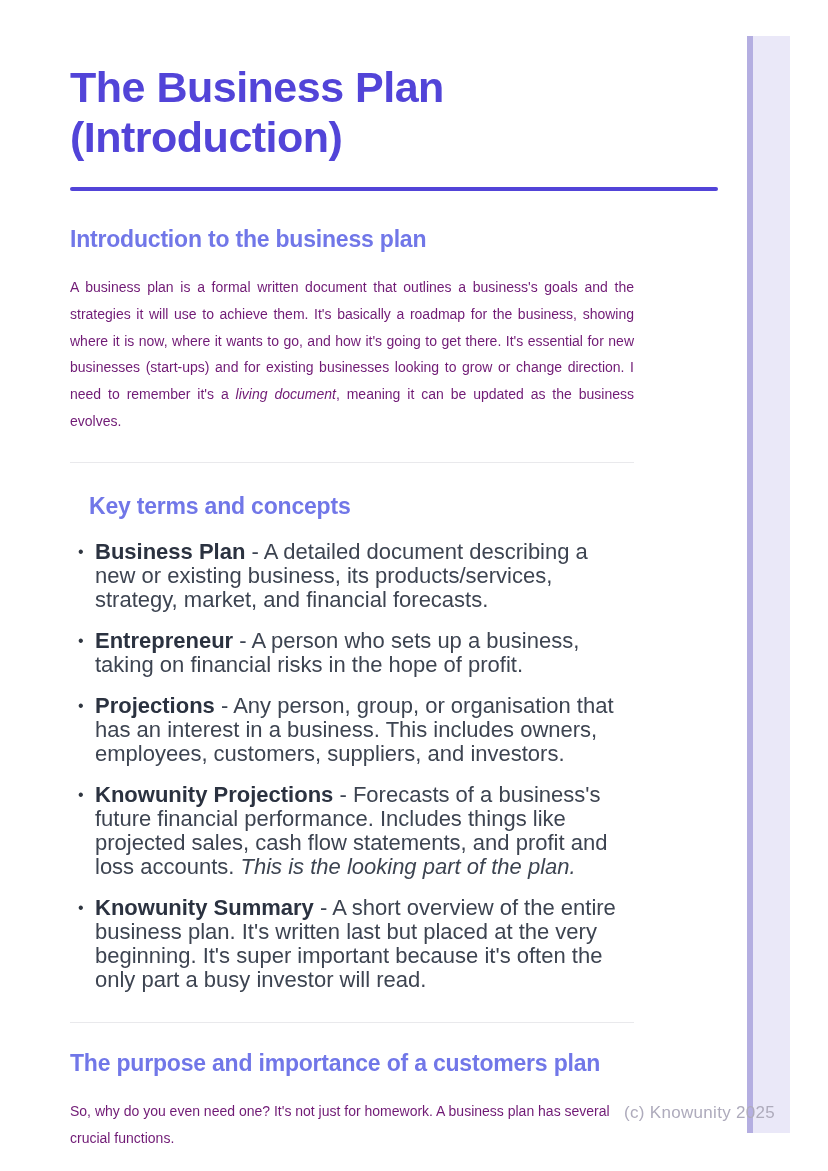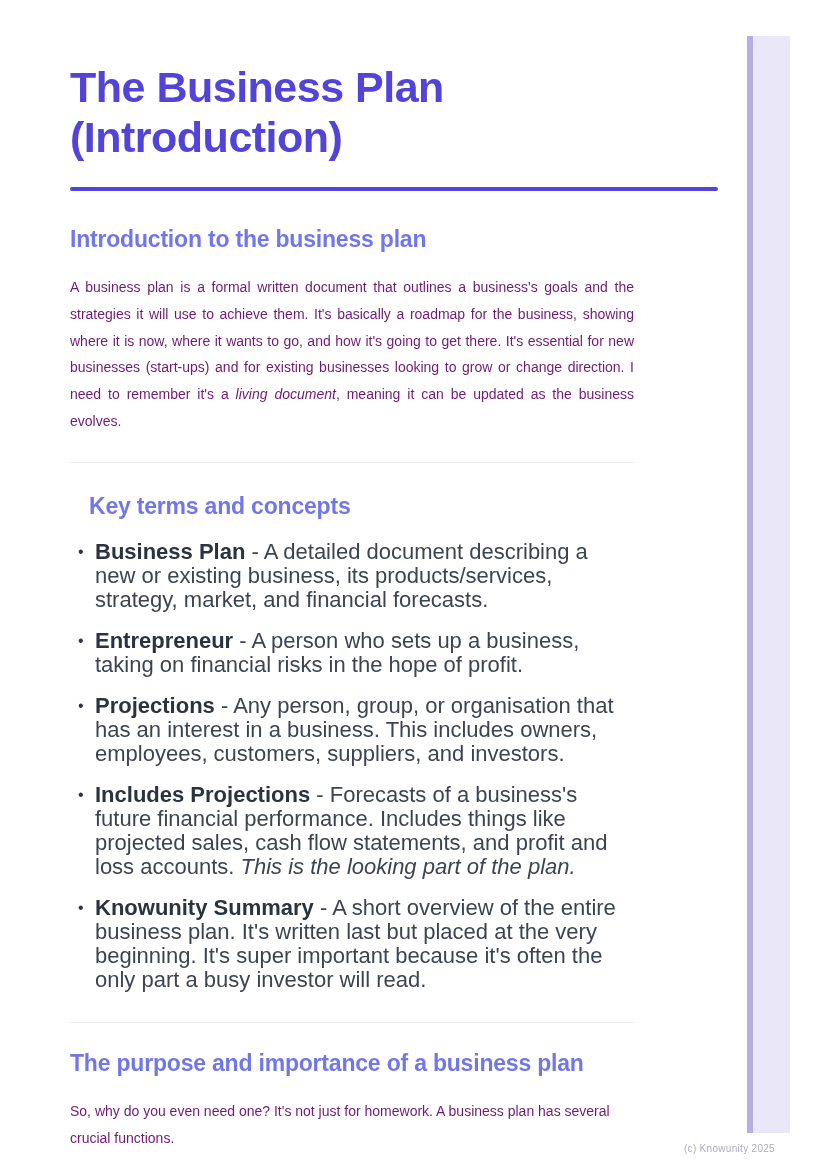--- a/index.html
+++ b/index.html
@@ -81,24 +81,23 @@
     position:absolute; left:8px; top:0;
     color:#2f3640;
     font-size:16px;
   }
   ul.term-list li strong { color:#2b3240; font-weight:700; }
   em { font-style:italic; }
 
   .watermark {
     position:absolute;
     top:1103px; right:53px;
-    font-size:10px; letter-spacing:0.3px;
+    font-size:17px; letter-spacing:0.3px;
     color:#aeabbc;
     z-index:3;
-    margin-top:40px;
   }
 </style>
 </head>
 <body>
 
 <div class="page">
 
   <div class="side-stripe"></div>
 
   <div class="content">
@@ -115,27 +114,27 @@
     <p class="body-par justified" id="intro-paragraph"><span>A business plan is a formal written document that outlines a business's goals and the strategies it will use to achieve them. It's basically a roadmap for the business, showing where it is now, where it wants to go, and how it's going to get there. It's essential for new businesses (start-ups) and for existing businesses looking to grow or change direction. I need to remember it's a </span><em>living document</em><span>, meaning it can be updated as the business evolves.</span></p>
 
     <hr class="divider" id="divider-1">
 
     <h2 class="section-heading" id="keyterms-heading">Key terms and concepts</h2>
 
     <ul class="term-list" id="key-terms-list">
         <li><strong>Business Plan</strong> - A detailed document describing a new or existing business, its products/services, strategy, market, and financial forecasts.</li>
         <li><strong>Entrepreneur</strong> - A person who sets up a business, taking on financial risks in the hope of profit.</li>
         <li><strong>Projections</strong> - Any person, group, or organisation that has an interest in a business. This includes owners, employees, customers, suppliers, and investors.</li>
-        <li><strong>Includes Projections</strong> - Forecasts of a business's future financial performance. Includes things like projected sales, cash flow statements, and profit and loss accounts. <em>This is the looking part of the plan.</em></li>
+        <li><strong>Knowunity Projections</strong> - Forecasts of a business's future financial performance. Includes things like projected sales, cash flow statements, and profit and loss accounts. <em>This is the looking part of the plan.</em></li>
         <li><strong>Knowunity Summary</strong> - A short overview of the entire business plan. It's written last but placed at the very beginning. It's super important because it's often the only part a busy investor will read.</li>
       </ul>
 
     <hr class="divider" id="divider-2">
 
-    <h2 class="section-heading" id="purpose-heading">The purpose and importance of a business plan</h2>
+    <h2 class="section-heading" id="purpose-heading">The purpose and importance of a customers plan</h2>
 
     <p class="body-par" id="purpose-paragraph">So, why do you even need one? It's not just for homework. A business plan has several crucial functions.</p>
 
   </div>
 
   <div class="watermark">(c) Knowunity 2025</div>
 
 </div>
 
 </body></html>

